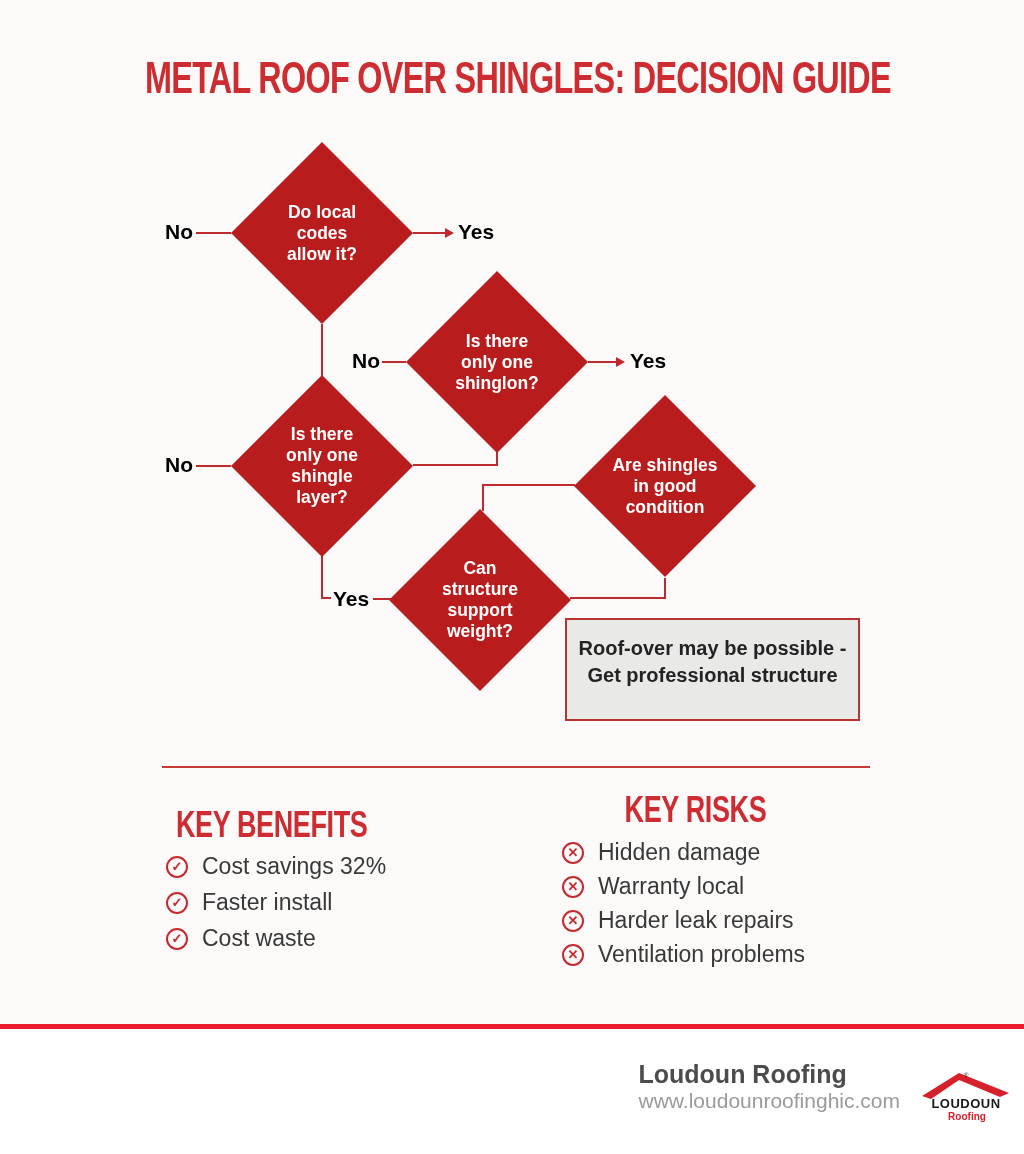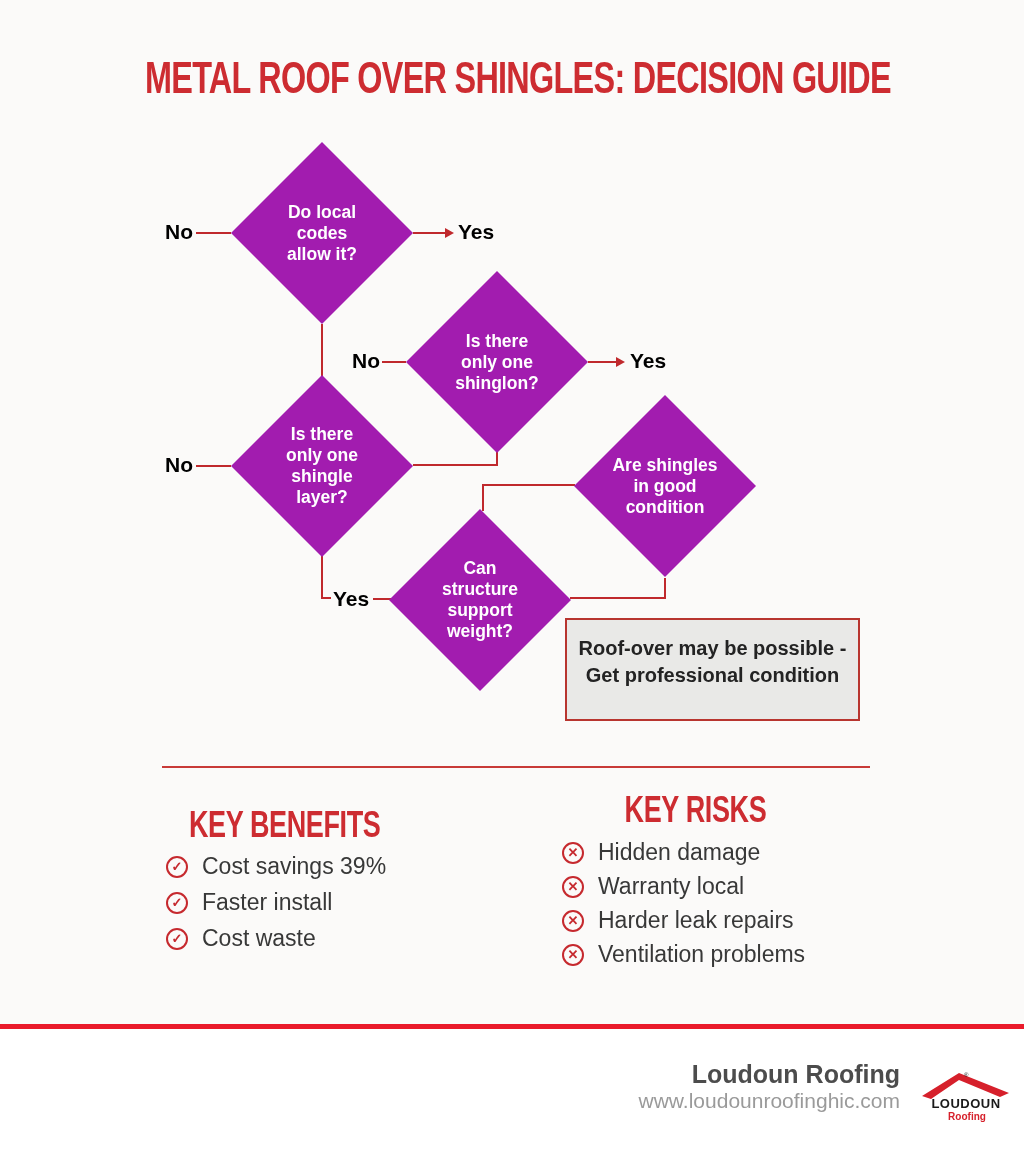--- a/index.html
+++ b/index.html
@@ -4,51 +4,51 @@
 <style>
   * { margin:0; padding:0; box-sizing:border-box; }
   body { width:1024px; height:1154px; background:#fbfaf9; font-family:"Liberation Sans", sans-serif; position:relative; overflow:hidden; }
   .page { position:absolute; inset:0;padding-left:36px; }
 
   
   .title { position:absolute; top:52px; left:0; width:1024px; text-align:center; color:#cd2c31; font-weight:bold; font-size:45px; letter-spacing:-1px; white-space:nowrap; }
   .title .squeeze { display:inline-block; transform:scaleX(0.72); transform-origin:center; }
 
   
-  .diamond { position:absolute; width:182px; height:182px; background:#a21caf;
+  .diamond { position:absolute; width:182px; height:182px; background:#b91c1c;
     clip-path:polygon(50% 0, 100% 50%, 50% 100%, 0 50%);
     display:flex; align-items:center; justify-content:center; }
   .diamond-label { color:#ffffff; font-weight:bold; font-size:17.5px; line-height:21px; text-align:center; white-space:pre-line; }
   .line { position:absolute; background:#c0292d; }
   .arrow-right { position:absolute; width:0; height:0; border-left:9px solid #c0292d; border-top:5px solid transparent; border-bottom:5px solid transparent; }
   .flow-label { position:absolute; color:#000000; font-weight:bold; font-size:21px; }
   .result-box { position:absolute; left:565px; top:618px; width:295px; height:103px; background:#e9e9e7; border:2px solid #b8352f;
     display:flex; align-items:center; justify-content:center; padding-bottom:16px;
     color:#232323; font-weight:bold; font-size:20px; line-height:27px; text-align:center; white-space:pre-line; }
 
   
   .divider { position:absolute; left:162px; top:766px; width:708px; height:2px; background:#c83a38; }
   .section-heading { position:absolute; color:#cd2c31; font-weight:bold; font-size:36px; letter-spacing:-0.5px; text-align:center; white-space:nowrap; }
   .section-heading .squeeze { display:inline-block; transform:scaleX(0.75); transform-origin:center; }
-  .benefits-heading { left:132px; top:804px; width:280px;text-align:right; }
+  .benefits-heading { left:132px; top:804px; width:280px; }
   .risks-heading { left:555px; top:789px; width:280px; }
   ul.items { position:absolute; list-style:none; }
   ul.items li { display:flex; align-items:center; gap:14px; }
   .benefits-list { left:166px; top:853px; }
   .benefits-list li { margin-bottom:9px; }
   .risks-list { left:562px; top:839px; }
   .risks-list li { margin-bottom:7px; }
   .icon-circle { width:22px; height:22px; min-width:22px; border:2.5px solid #c6292e; border-radius:50%;
     display:flex; align-items:center; justify-content:center; color:#c6292e; font-weight:bold; font-size:13px; line-height:1; }
   .item-text { color:#383838; font-size:23px; }
 
   
   .footer-line { position:absolute; left:0; top:1024px; width:1024px; height:5px; background:#ea1b2b; }
   .footer-bg { position:absolute; left:0; top:1029px; width:1024px; height:125px; background:#ffffff; }
-  .footer-text { position:absolute; top:1060px; right:124px; text-align:right; }
+  .footer-text { position:absolute; top:1060px; right:124px; text-align:left; }
   .company { color:#4c4c4c; font-weight:bold; font-size:25px; line-height:28px; }
   .website { color:#9a9a9a; font-size:21px; line-height:25px; }
   .logo { position:absolute; left:920px; top:1066px; }
 </style>
 </head>
 <body>
 
 <div class="page">
 
   <h1 class="title"><span class="squeeze">METAL ROOF OVER SHINGLES: DECISION GUIDE</span></h1>
@@ -100,29 +100,29 @@
 condition</div>
   </div>
   <div class="diamond" style="left:389px;top:509px;">
     <div class="diamond-label">Can
 structure
 support
 weight?</div>
   </div>
 
   <div class="result-box">Roof-over may be possible -
-Get professional condition</div>
+Get professional structure</div>
 
   <div class="divider"></div>
 
   <h2 class="section-heading benefits-heading"><span class="squeeze">KEY BENEFITS</span></h2>
   <ul class="items benefits-list">
     <li>
       <span class="icon-circle">✓</span>
-      <span class="item-text">Cost savings 39%</span>
+      <span class="item-text">Cost savings 32%</span>
     </li>
     <li>
       <span class="icon-circle">✓</span>
       <span class="item-text">Faster install</span>
     </li>
     <li>
       <span class="icon-circle">✓</span>
       <span class="item-text">Cost waste</span>
     </li>
   </ul>

